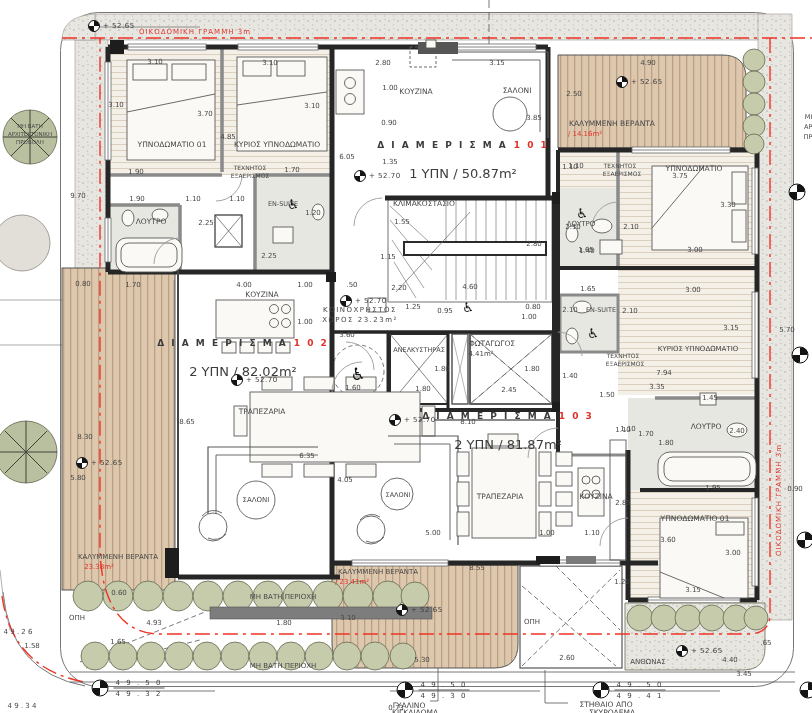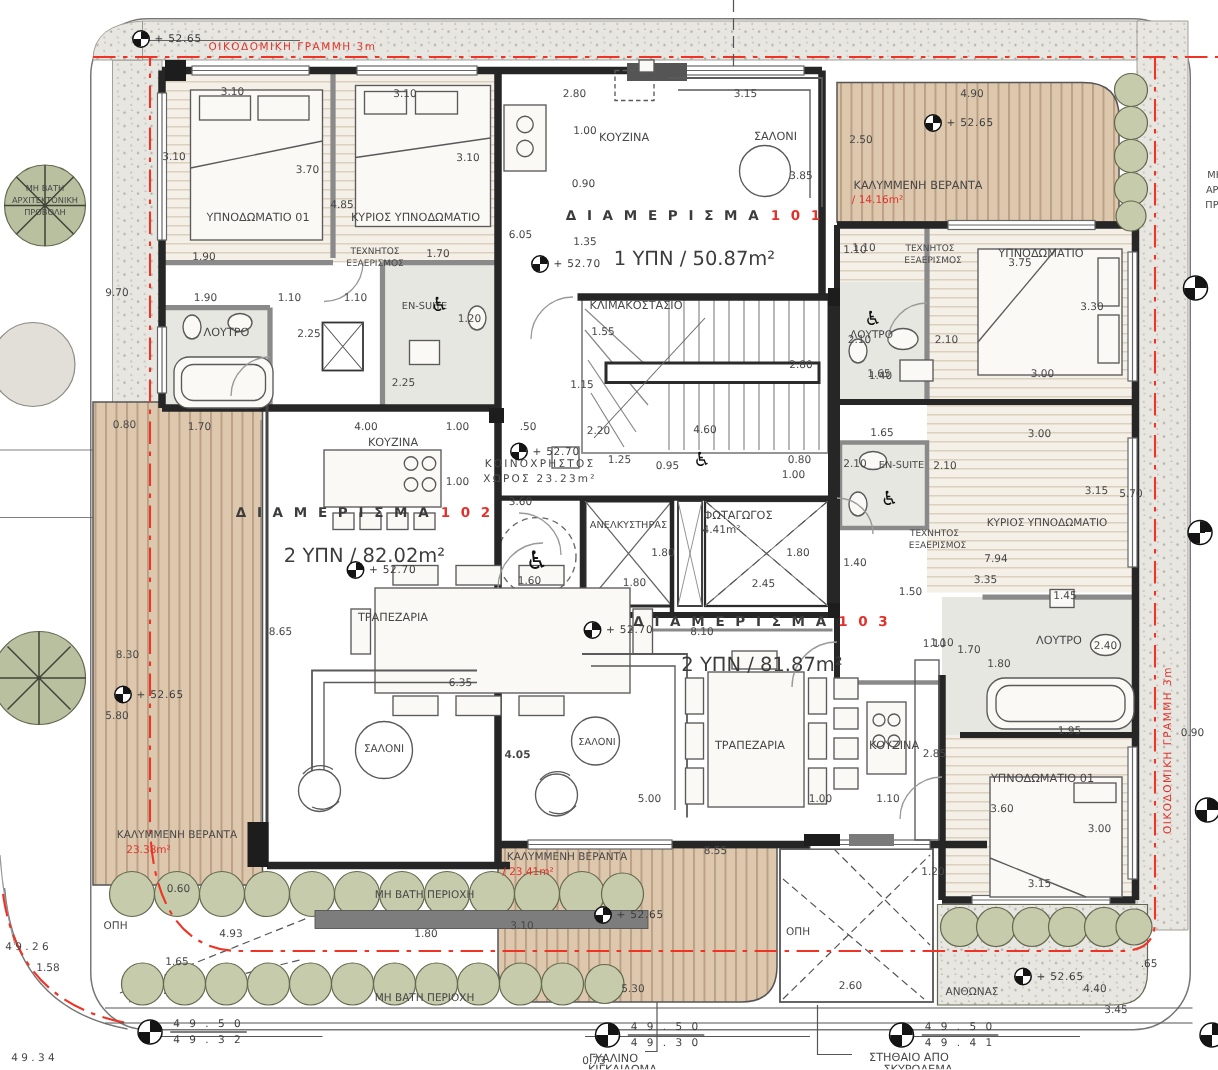--- a/index.html
+++ b/index.html
@@ -465,21 +465,21 @@
       <div class="lbl" style="left: 423px; top: 389px;">1.80</div>
       <div class="lbl" style="left: 509px; top: 390px;">2.45</div>
       <div class="lbl" style="left: 570px; top: 376px;">1.40</div>
       <div class="lbl" style="left: 587px; top: 251px;">1.40</div>
       <div class="lbl" style="left: 588px; top: 289px;">1.65</div>
       <div class="lbl" style="left: 570px; top: 310px;">2.10</div>
       <div class="lbl" style="left: 630px; top: 311px;">2.10</div>
       <div class="lbl" style="left: 693px; top: 290px;">3.00</div>
       <div class="lbl" style="left: 657px; top: 339px; margin-top: 48px;">3.35</div>
       <div class="lbl" style="left: 731px; top: 328px;">3.15</div>
-      <div class="lbl" style="left: 739px; top: 330px; padding-left: 30px;">5.70</div>
+      <div class="lbl" style="left: 772px; top: 330px; padding-left: 30px;">5.70</div>
       <div class="lbl" style="left: 664px; top: 373px;">7.94</div>
       <div class="lbl" style="left: 607px; top: 395px;">1.50</div>
       <div class="lbl" style="left: 628px; top: 429px;">1.10</div>
       <div class="lbl" style="left: 646px; top: 434px;">1.70</div>
       <div class="lbl" style="left: 666px; top: 443px;">1.80</div>
       <div class="lbl" style="left: 737px; top: 431px;">2.40</div>
       <div class="lbl" style="left: 710px; top: 398px;">1.45</div>
       <div class="lbl" style="left: 713px; top: 488px;">1.95</div>
       <div class="lbl" style="left: 795px; top: 489px;">0.90</div>
       <div class="lbl" style="left: 623px; top: 503px;">2.85</div>
@@ -489,21 +489,21 @@
       <div class="lbl" style="left: 622px; top: 582px;">1.20</div>
       <div class="lbl" style="left: 78px; top: 478px;">5.80</div>
       <div class="lbl" style="left: 119px; top: 593px;">0.60</div>
       <div class="lbl" style="left: 154px; top: 623px;">4.93</div>
       <div class="lbl" style="left: 284px; top: 623px;">1.80</div>
       <div class="lbl" style="left: 348px; top: 618px;">3.10</div>
       <div class="lbl" style="left: 422px; top: 660px;">5.30</div>
       <div class="lbl" style="left: 567px; top: 658px;">2.60</div>
       <div class="lbl" style="left: 396px; top: 708px;">0.73</div>
       <div class="lbl" style="left: 468px; top: 422px;">8.10</div>
-      <div class="lbl" style="left: 345px; top: 504px; font-weight: bold;">4.05</div>
+      <div class="lbl" style="left: 345px; top: 480px;">4.05</div>
       <div class="lbl" style="left: 433px; top: 533px;">5.00</div>
       <div class="lbl" style="left: 547px; top: 533px;">1.00</div>
       <div class="lbl" style="left: 592px; top: 533px;">1.10</div>
       <div class="lbl" style="left: 623px; top: 430px;">1.10</div>
       <div class="lbl" style="left: 477px; top: 568px;">8.55</div>
       <div class="lbl" style="left: 730px; top: 660px;">4.40</div>
       <div class="lbl" style="left: 744px; top: 674px;">3.45</div>
       <div class="lbl" style="left: 766px; top: 643px;">.65</div>
       <div class="lbl" style="left: 32px; top: 646px;">1.58</div>
       <div class="lbl" style="left: 118px; top: 642px;">1.65</div>

